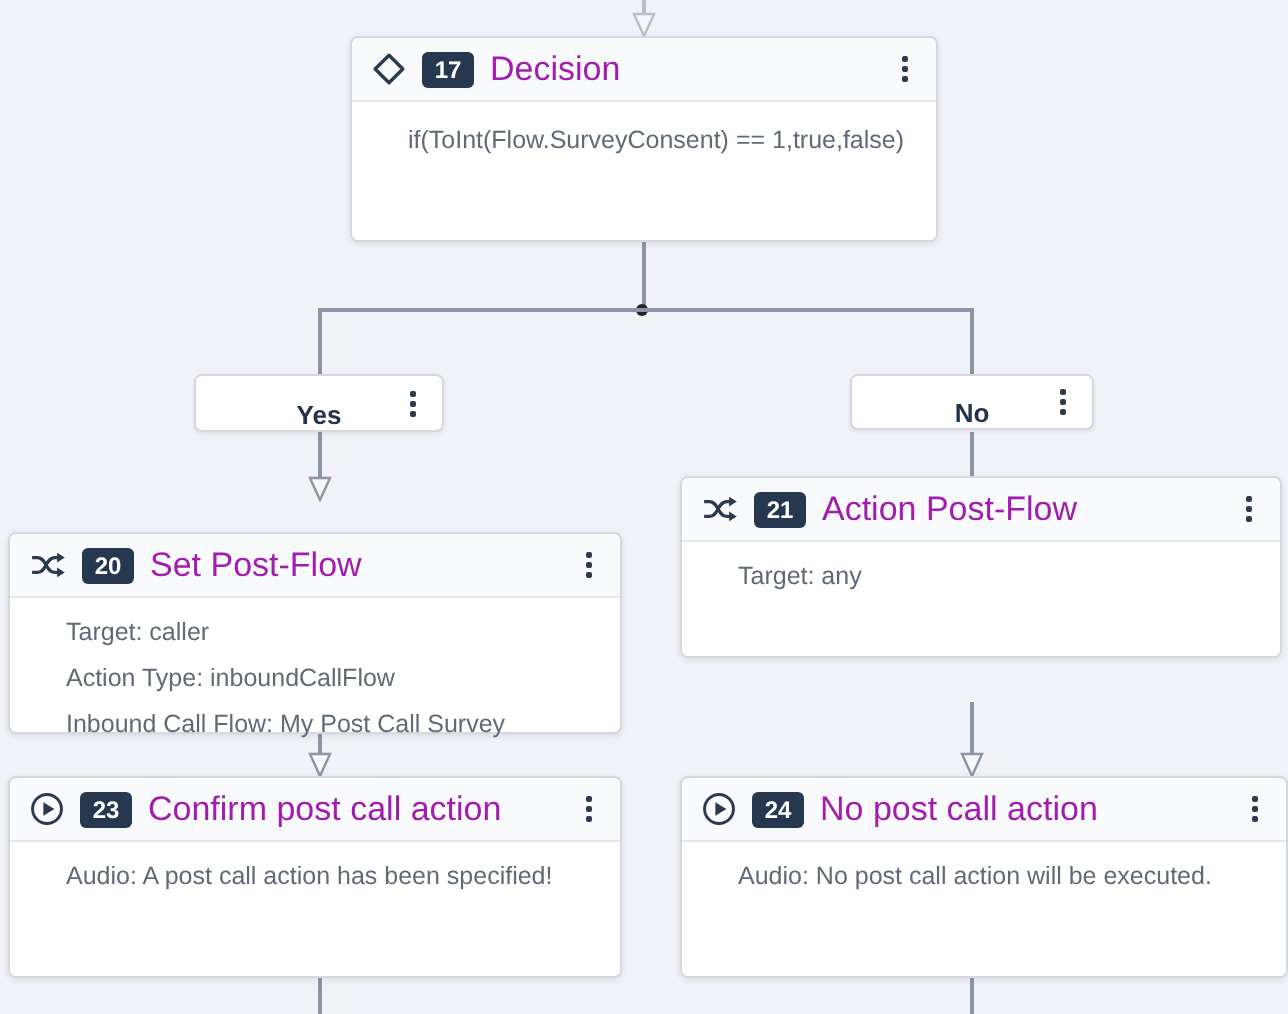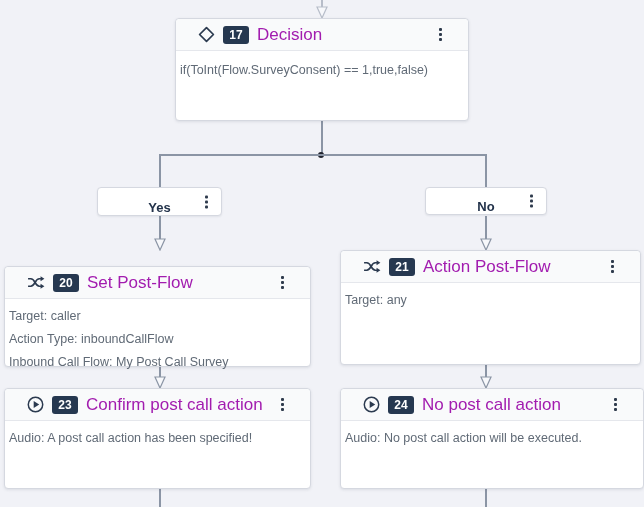--- a/index.html
+++ b/index.html
@@ -14,36 +14,36 @@
   .h-line{height:1.5px;}
   .v-line.light{background:#b7bdc9;}
   .junction-dot{position:absolute;width:6px;height:6px;border-radius:50%;background:#20242e;}
   .arrowhead{position:absolute;width:12px;height:13px;display:block;}
   
   .node{
     position:absolute;background:#ffffff;border:1px solid #d5d8e0;border-radius:4px;
     box-shadow:0 1px 3px rgba(30,40,60,.10);box-sizing:border-box;
   }
   .node-header{
-    display:flex;align-items:center;gap:8px;height:32px;padding:0 22px;
+    display:flex;align-items:center;gap:8px;height:32px;padding:0 10px;
     background:#f9fafb;border-bottom:1px solid #e5e7ec;border-radius:4px 4px 0 0;
     box-sizing:border-box;
   }
   .icon{display:flex;align-items:center;flex:0 0 auto;}
   .badge{
     background:#263850;color:#ffffff;font-weight:bold;font-size:12px;line-height:1;
     padding:3px 6px;border-radius:3px;min-width:14px;text-align:center;flex:0 0 auto;
   }
   .title{font-size:17px;font-weight:normal;color:#a21caf;white-space:nowrap;}
   .kebab{
     margin-left:auto;display:flex;flex-direction:column;gap:2px;align-items:center;
     padding:3px 4px;cursor:pointer;flex:0 0 auto;
   }
   .kebab i{width:3px;height:3px;border-radius:1px;background:#2f3b4d;display:block;}
-  .node-body{padding:6px 4px;box-sizing:border-box;}
+  .node-body{padding:6px 28px;box-sizing:border-box;}
   .body-line{font-size:12.5px;color:#606a76;line-height:23px;white-space:nowrap;}
   
   .branch-label{
     position:absolute;background:#ffffff;border:1px solid #d5d8e0;border-radius:4px;
     box-shadow:0 1px 2px rgba(30,40,60,.08);box-sizing:border-box;
     display:flex;align-items:flex-end;justify-content:center;
     font-size:13px;font-weight:bold;color:#22324a;
   }
   .branch-label .kebab{position:absolute;right:9px;top:50%;transform:translateY(-50%);margin-left:0;}
 </style>
@@ -141,21 +141,21 @@
           <i></i>
         </span>
     </div>
     <div class="node-body">
       <div class="body-line">Target: caller</div>
       <div class="body-line">Action Type: inboundCallFlow</div>
       <div class="body-line">Inbound Call Flow: My Post Call Survey</div>
     </div>
   </div>
 
-  <div class="node" style="left:340px;top:250px;width:301px;height:115px;">
+  <div class="node" style="left:340px;top:238px;width:301px;height:91px;">
     <div class="node-header">
       <span class="icon">
         <svg width="18" height="15" viewBox="0 0 17 14">
           <path d="M1 3.5 h2.6 c4.2 0 3.8 7 8 7 h1.6" fill="none" stroke="#2b3a4f" stroke-width="1.5"></path>
           <path d="M1 10.5 h2.6 c4.2 0 3.8 -7 8 -7 h1.6" fill="none" stroke="#2b3a4f" stroke-width="1.5"></path>
           <polygon points="12.8,1.2 16.4,3.5 12.8,5.8" fill="#2b3a4f"></polygon>
           <polygon points="12.8,8.2 16.4,10.5 12.8,12.8" fill="#2b3a4f"></polygon>
         </svg>
       </span>
       <span class="badge">21</span>

